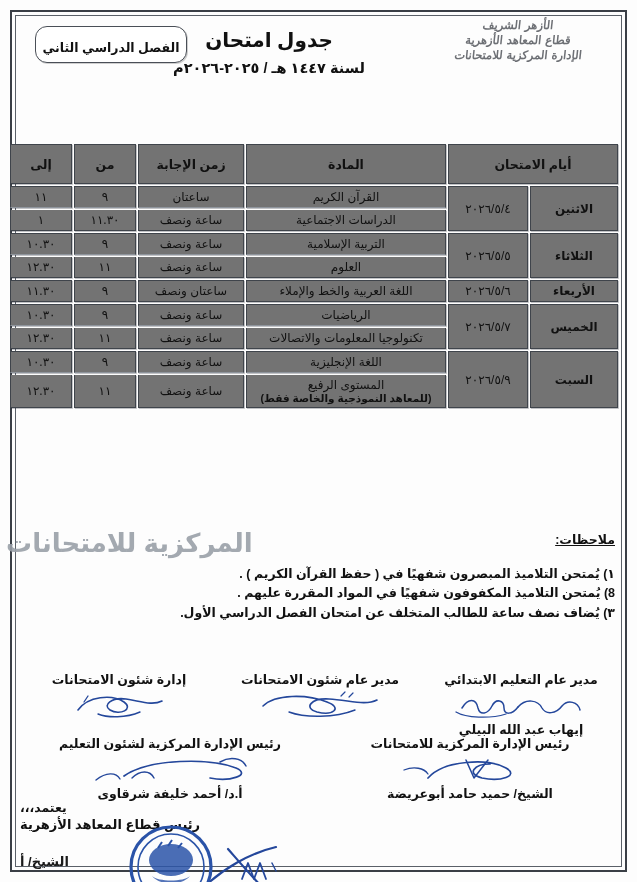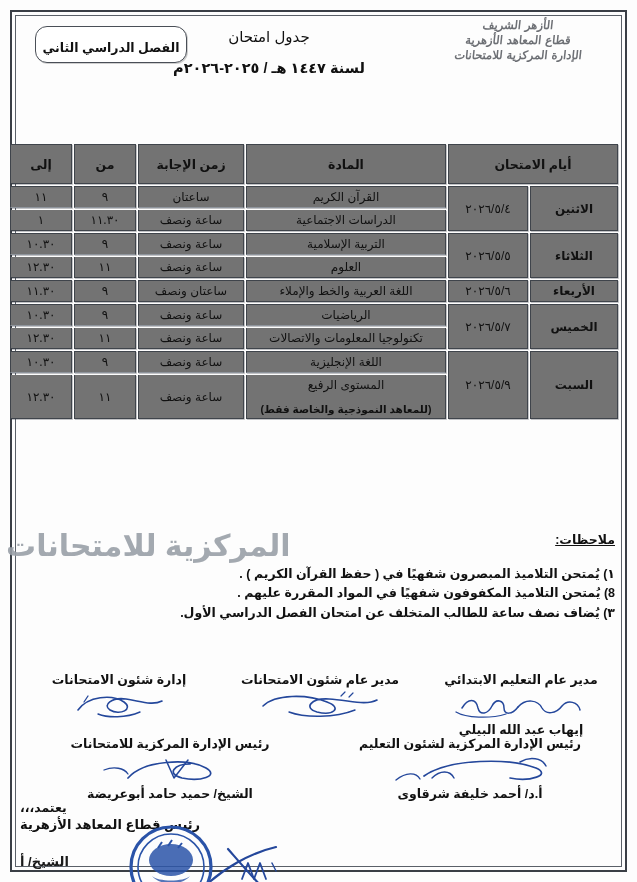--- a/index.html
+++ b/index.html
@@ -77,23 +77,23 @@
     opacity: 0.85;
   }
   .title-block {
     position: absolute;
     right: 200px;
     top: 10px;
     width: 300px;
     text-align: center;
   }
   .title-line-1 {
-    font-size: 15px;
-    font-weight: 400;
-    margin-bottom: 14px;
+    font-size: 20px;
+    font-weight: 700;
+    margin-bottom: 8px;
   }
   .title-line-2 {
     font-size: 16px;
     font-weight: 700;
     margin-bottom: 14px;
   }
   .title-line-3 {
     font-size: 14.5px;
     font-weight: 600;
   }
@@ -136,21 +136,21 @@
   }
   td.subject-cell {
     font-size: 12.5px;
     border-bottom-width: 1px;
     border-top-width: 1px;
   }
   td.subject-cell .sub-note {
     display: block;
     font-size: 10.5px;
     font-weight: 600;
-    margin-top: 11px;
+    margin-top: 0;
   }
   td.time-cell {
     font-size: 12.5px;
     letter-spacing: 0.3px;
   }
   td.dur-cell {
     font-size: 12px;
   }
   
   tr.sub-row-top > td.subject-cell,
@@ -162,21 +162,21 @@
   tr.sub-row-bot > td.dur-cell,
   tr.sub-row-bot > td.time-cell {
     border-top: 0;
   }
 
   
   .watermark {
     position: absolute;
     left: 6px;
     top: 528px;
-    font-size: 30px;
+    font-size: 26px;
     font-weight: 800;
     color: #9aa0a8;
     letter-spacing: 0px;
     opacity: 0.9;
     white-space: nowrap;
   }
 
   
   .notes {
     position: absolute;
@@ -417,41 +417,41 @@
             <path class="ink" stroke-width="1.5" d="M72 19 C80 10, 92 12, 96 20 C100 27, 110 26, 116 18 C122 11, 132 14, 134 22"></path>
             <path class="ink" stroke-width="1.3" d="M10 24 C20 30, 44 31, 60 26"></path>
           </svg>
         </span>
         <div class="sig-name">إيهاب عبد الله البيلي</div>
       </div>
     </div>
 
     <div class="sig-row" style="top:64px;">
       <div class="sig-col" style="width:50%">
+        <div class="sig-label">رئيس الإدارة المركزية لشئون التعليم</div>
+        <span class="scribble">
+          <svg width="200" height="34" viewBox="0 0 200 34">
+            <path class="ink" stroke-width="1.7" d="M54 24 C80 6, 140 6, 166 16 C182 23, 160 30, 140 26"></path>
+            <path class="ink" stroke-width="1.5" d="M150 10 C160 4, 172 6, 176 14"></path>
+            <path class="ink" stroke-width="1.4" d="M26 28 C36 20, 46 20, 50 27 M62 26 C70 18, 80 18, 84 26"></path>
+          </svg>
+        </span>
+        <div class="sig-name">أ.د/ أحمد خليفة شرقاوى</div>
+      </div>
+      <div class="sig-col" style="width:50%">
         <div class="sig-label">رئيس الإدارة المركزية للامتحانات</div>
         <span class="scribble">
           <svg width="200" height="34" viewBox="0 0 200 34">
             <path class="ink" stroke-width="1.7" d="M58 26 C74 8, 118 6, 136 16 C150 24, 130 30, 112 26 C96 22, 104 12, 120 12"></path>
             <path class="ink" stroke-width="1.5" d="M96 8 L104 26 M104 26 L118 8"></path>
             <path class="ink" stroke-width="1.3" d="M34 18 C44 14, 54 16, 58 22"></path>
           </svg>
         </span>
         <div class="sig-name">الشيخ/ حميد حامد أبوعريضة</div>
       </div>
-      <div class="sig-col" style="width:50%">
-        <div class="sig-label">رئيس الإدارة المركزية لشئون التعليم</div>
-        <span class="scribble">
-          <svg width="200" height="34" viewBox="0 0 200 34">
-            <path class="ink" stroke-width="1.7" d="M54 24 C80 6, 140 6, 166 16 C182 23, 160 30, 140 26"></path>
-            <path class="ink" stroke-width="1.5" d="M150 10 C160 4, 172 6, 176 14"></path>
-            <path class="ink" stroke-width="1.4" d="M26 28 C36 20, 46 20, 50 27 M62 26 C70 18, 80 18, 84 26"></path>
-          </svg>
-        </span>
-        <div class="sig-name">أ.د/ أحمد خليفة شرقاوى</div>
-      </div>
     </div>
 
     <div class="approve-block">
       <div class="approve-word">يعتمد،،،</div>
       <div class="approve-title">رئيس قطاع المعاهد الأزهرية</div>
       <div class="approve-name">الشيخ/ أ</div>
     </div>
 
     <span class="scribble" style="position:absolute; left:178px; top:166px;">
       <svg width="130" height="56" viewBox="0 0 130 56">

